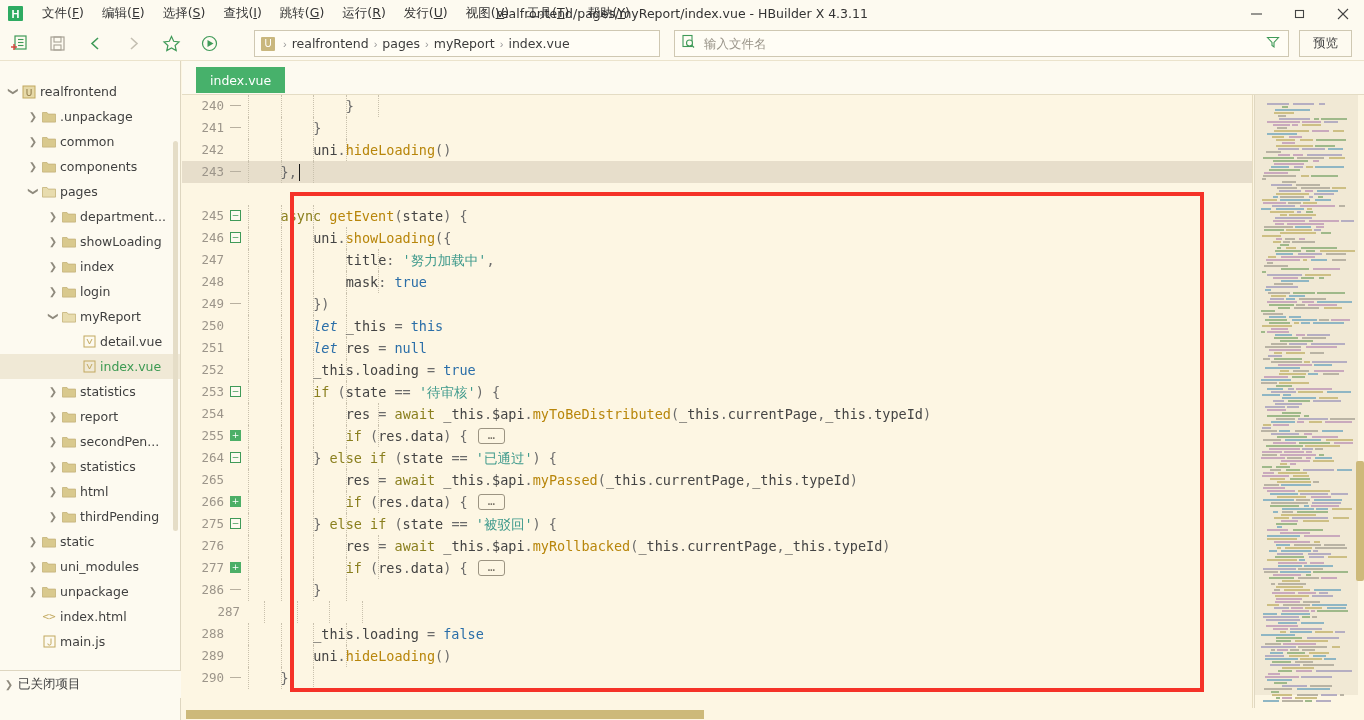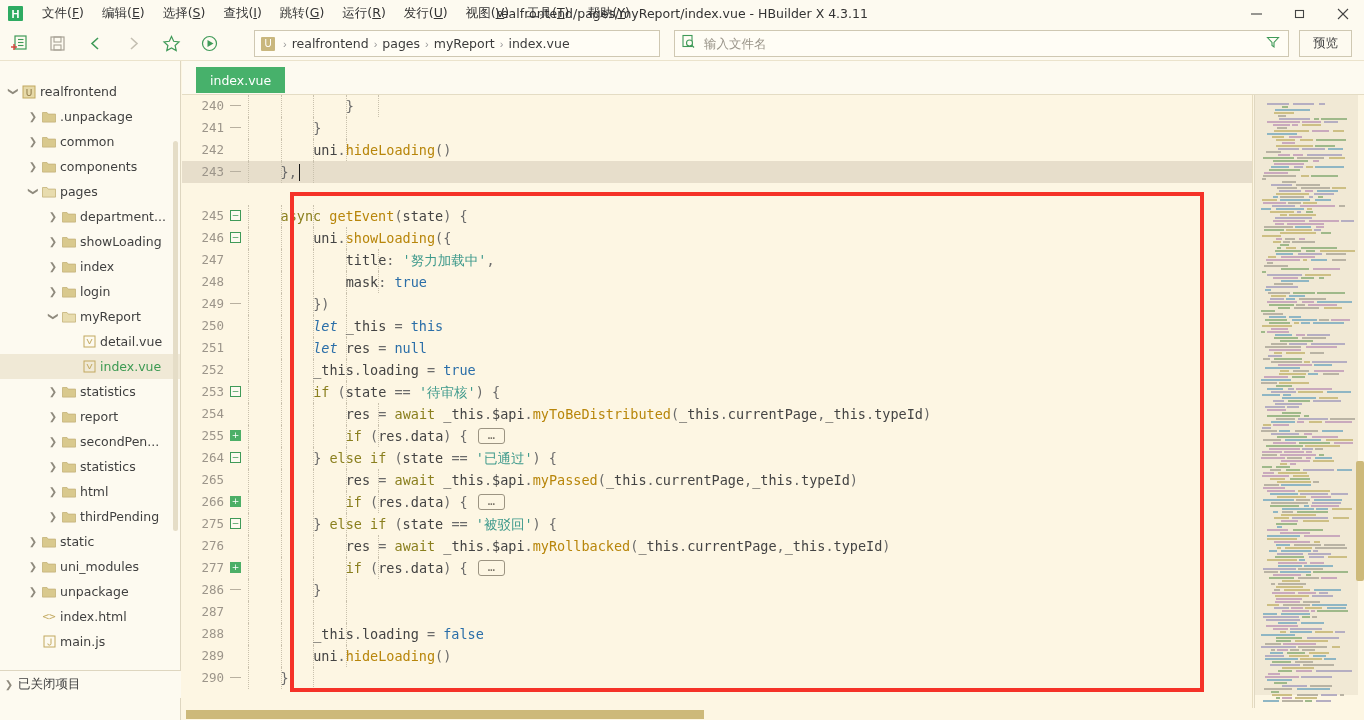--- a/index.html
+++ b/index.html
@@ -573,21 +573,21 @@
         <div class="code-row" style="top: 286px; position: absolute; left: 0px; width: 1070px;"><span class="gutter-num">253</span><span class="fold minus">−</span><span class="indent-guide" style="left: 66px;"></span><span class="indent-guide" style="left: 98.52px;"></span><span class="indent-guide" style="left: 131.04px;"></span><span class="indent-guide" style="left: 163.56px;"></span><span class="code-text"><span class="op"> </span><span class="op"> </span><span class="op"> </span><span class="op"> </span><span class="op"> </span><span class="op"> </span><span class="op"> </span><span class="op"> </span><span class="k">if</span><span class="op"> </span><span class="op">(</span><span class="pl">state</span><span class="op"> </span><span class="op">=</span><span class="op">=</span><span class="op"> </span><span class="st">'待审核'</span><span class="op">)</span><span class="op"> </span><span class="op">{</span></span></div>
         <div class="code-row" style="top: 308px; position: absolute; left: 0px; width: 1070px;"><span class="gutter-num">254</span><span class="indent-guide" style="left: 66px;"></span><span class="indent-guide" style="left: 98.52px;"></span><span class="indent-guide" style="left: 131.04px;"></span><span class="indent-guide" style="left: 163.56px;"></span><span class="indent-guide" style="left: 196.08px;"></span><span class="code-text"><span class="op"> </span><span class="op"> </span><span class="op"> </span><span class="op"> </span><span class="op"> </span><span class="op"> </span><span class="op"> </span><span class="op"> </span><span class="op"> </span><span class="op"> </span><span class="op"> </span><span class="op"> </span><span class="pl">res</span><span class="op"> </span><span class="op">=</span><span class="op"> </span><span class="k">await</span><span class="op"> </span><span class="pl">_this</span><span class="op">.</span><span class="pl">$api</span><span class="op">.</span><span class="fn">myToBeDistributed</span><span class="op">(</span><span class="pl">_this</span><span class="op">.</span><span class="pl">currentPage</span><span class="op">,</span><span class="pl">_this</span><span class="op">.</span><span class="pl">typeId</span><span class="op">)</span></span></div>
         <div class="code-row" style="top: 330px; position: absolute; left: 0px; width: 1070px;"><span class="gutter-num">255</span><span class="fold plus">+</span><span class="indent-guide" style="left: 66px;"></span><span class="indent-guide" style="left: 98.52px;"></span><span class="indent-guide" style="left: 131.04px;"></span><span class="indent-guide" style="left: 163.56px;"></span><span class="indent-guide" style="left: 196.08px;"></span><span class="code-text"><span class="op"> </span><span class="op"> </span><span class="op"> </span><span class="op"> </span><span class="op"> </span><span class="op"> </span><span class="op"> </span><span class="op"> </span><span class="op"> </span><span class="op"> </span><span class="op"> </span><span class="op"> </span><span class="k">if</span><span class="op"> </span><span class="op">(</span><span class="pl">res</span><span class="op">.</span><span class="pl">data</span><span class="op">)</span><span class="op"> </span><span class="op">{</span><span class="op"> </span><span class="ellipsis-box">…</span></span></div>
         <div class="code-row" style="top: 352px; position: absolute; left: 0px; width: 1070px;"><span class="gutter-num">264</span><span class="fold minus">−</span><span class="indent-guide" style="left: 66px;"></span><span class="indent-guide" style="left: 98.52px;"></span><span class="indent-guide" style="left: 131.04px;"></span><span class="indent-guide" style="left: 163.56px;"></span><span class="code-text"><span class="op"> </span><span class="op"> </span><span class="op"> </span><span class="op"> </span><span class="op"> </span><span class="op"> </span><span class="op"> </span><span class="op"> </span><span class="op">}</span><span class="op"> </span><span class="k">else</span><span class="op"> </span><span class="k">if</span><span class="op"> </span><span class="op">(</span><span class="pl">state</span><span class="op"> </span><span class="op">=</span><span class="op">=</span><span class="op"> </span><span class="st">'已通过'</span><span class="op">)</span><span class="op"> </span><span class="op">{</span></span></div>
         <div class="code-row" style="top: 374px; position: absolute; left: 0px; width: 1070px;"><span class="gutter-num">265</span><span class="indent-guide" style="left: 66px;"></span><span class="indent-guide" style="left: 98.52px;"></span><span class="indent-guide" style="left: 131.04px;"></span><span class="indent-guide" style="left: 163.56px;"></span><span class="indent-guide" style="left: 196.08px;"></span><span class="code-text"><span class="op"> </span><span class="op"> </span><span class="op"> </span><span class="op"> </span><span class="op"> </span><span class="op"> </span><span class="op"> </span><span class="op"> </span><span class="op"> </span><span class="op"> </span><span class="op"> </span><span class="op"> </span><span class="pl">res</span><span class="op"> </span><span class="op">=</span><span class="op"> </span><span class="k">await</span><span class="op"> </span><span class="pl">_this</span><span class="op">.</span><span class="pl">$api</span><span class="op">.</span><span class="fn">myPassed</span><span class="op">(</span><span class="pl">_this</span><span class="op">.</span><span class="pl">currentPage</span><span class="op">,</span><span class="pl">_this</span><span class="op">.</span><span class="pl">typeId</span><span class="op">)</span></span></div>
         <div class="code-row" style="top: 396px; position: absolute; left: 0px; width: 1070px;"><span class="gutter-num">266</span><span class="fold plus">+</span><span class="indent-guide" style="left: 66px;"></span><span class="indent-guide" style="left: 98.52px;"></span><span class="indent-guide" style="left: 131.04px;"></span><span class="indent-guide" style="left: 163.56px;"></span><span class="indent-guide" style="left: 196.08px;"></span><span class="code-text"><span class="op"> </span><span class="op"> </span><span class="op"> </span><span class="op"> </span><span class="op"> </span><span class="op"> </span><span class="op"> </span><span class="op"> </span><span class="op"> </span><span class="op"> </span><span class="op"> </span><span class="op"> </span><span class="k">if</span><span class="op"> </span><span class="op">(</span><span class="pl">res</span><span class="op">.</span><span class="pl">data</span><span class="op">)</span><span class="op"> </span><span class="op">{</span><span class="op"> </span><span class="ellipsis-box">…</span></span></div>
         <div class="code-row" style="top: 418px; position: absolute; left: 0px; width: 1070px;"><span class="gutter-num">275</span><span class="fold minus">−</span><span class="indent-guide" style="left: 66px;"></span><span class="indent-guide" style="left: 98.52px;"></span><span class="indent-guide" style="left: 131.04px;"></span><span class="indent-guide" style="left: 163.56px;"></span><span class="code-text"><span class="op"> </span><span class="op"> </span><span class="op"> </span><span class="op"> </span><span class="op"> </span><span class="op"> </span><span class="op"> </span><span class="op"> </span><span class="op">}</span><span class="op"> </span><span class="k">else</span><span class="op"> </span><span class="k">if</span><span class="op"> </span><span class="op">(</span><span class="pl">state</span><span class="op"> </span><span class="op">=</span><span class="op">=</span><span class="op"> </span><span class="st">'被驳回'</span><span class="op">)</span><span class="op"> </span><span class="op">{</span></span></div>
         <div class="code-row" style="top: 440px; position: absolute; left: 0px; width: 1070px;"><span class="gutter-num">276</span><span class="indent-guide" style="left: 66px;"></span><span class="indent-guide" style="left: 98.52px;"></span><span class="indent-guide" style="left: 131.04px;"></span><span class="indent-guide" style="left: 163.56px;"></span><span class="indent-guide" style="left: 196.08px;"></span><span class="code-text"><span class="op"> </span><span class="op"> </span><span class="op"> </span><span class="op"> </span><span class="op"> </span><span class="op"> </span><span class="op"> </span><span class="op"> </span><span class="op"> </span><span class="op"> </span><span class="op"> </span><span class="op"> </span><span class="pl">res</span><span class="op"> </span><span class="op">=</span><span class="op"> </span><span class="k">await</span><span class="op"> </span><span class="pl">_this</span><span class="op">.</span><span class="pl">$api</span><span class="op">.</span><span class="fn">myRollbacked</span><span class="op">(</span><span class="pl">_this</span><span class="op">.</span><span class="pl">currentPage</span><span class="op">,</span><span class="pl">_this</span><span class="op">.</span><span class="pl">typeId</span><span class="op">)</span></span></div>
         <div class="code-row" style="top: 462px; position: absolute; left: 0px; width: 1070px;"><span class="gutter-num">277</span><span class="fold plus">+</span><span class="indent-guide" style="left: 66px;"></span><span class="indent-guide" style="left: 98.52px;"></span><span class="indent-guide" style="left: 131.04px;"></span><span class="indent-guide" style="left: 163.56px;"></span><span class="indent-guide" style="left: 196.08px;"></span><span class="code-text"><span class="op"> </span><span class="op"> </span><span class="op"> </span><span class="op"> </span><span class="op"> </span><span class="op"> </span><span class="op"> </span><span class="op"> </span><span class="op"> </span><span class="op"> </span><span class="op"> </span><span class="op"> </span><span class="k">if</span><span class="op"> </span><span class="op">(</span><span class="pl">res</span><span class="op">.</span><span class="pl">data</span><span class="op">)</span><span class="op"> </span><span class="op">{</span><span class="op"> </span><span class="ellipsis-box">…</span></span></div>
         <div class="code-row" style="top: 484px; position: absolute; left: 0px; width: 1070px;"><span class="gutter-num">286</span><span class="fold dash"></span><span class="indent-guide" style="left: 66px;"></span><span class="indent-guide" style="left: 98.52px;"></span><span class="indent-guide" style="left: 131.04px;"></span><span class="indent-guide" style="left: 163.56px;"></span><span class="code-text"><span class="op"> </span><span class="op"> </span><span class="op"> </span><span class="op"> </span><span class="op"> </span><span class="op"> </span><span class="op"> </span><span class="op"> </span><span class="op">}</span></span></div>
-        <div class="code-row" style="top: 506px; position: absolute; left: 0px; width: 1070px;"><span class="gutter-num">287</span><span class="indent-guide" style="left: 66px;"></span><span class="indent-guide" style="left: 98.52px;"></span><span class="indent-guide" style="left: 131.04px;"></span><span class="indent-guide" style="left: 163.56px;"></span><span class="code-text"></span></div>
+        <div class="code-row" style="top: 506px; position: absolute; left: 16px; width: 1070px;"><span class="gutter-num">287</span><span class="indent-guide" style="left: 66px;"></span><span class="indent-guide" style="left: 98.52px;"></span><span class="indent-guide" style="left: 131.04px;"></span><span class="indent-guide" style="left: 163.56px;"></span><span class="code-text"></span></div>
         <div class="code-row" style="top: 528px; position: absolute; left: 0px; width: 1070px;"><span class="gutter-num">288</span><span class="indent-guide" style="left: 66px;"></span><span class="indent-guide" style="left: 98.52px;"></span><span class="indent-guide" style="left: 131.04px;"></span><span class="indent-guide" style="left: 163.56px;"></span><span class="code-text"><span class="op"> </span><span class="op"> </span><span class="op"> </span><span class="op"> </span><span class="op"> </span><span class="op"> </span><span class="op"> </span><span class="op"> </span><span class="pl">_this</span><span class="op">.</span><span class="pl">loading</span><span class="op"> </span><span class="op">=</span><span class="op"> </span><span class="bl">false</span></span></div>
         <div class="code-row" style="top: 550px; position: absolute; left: 0px; width: 1070px;"><span class="gutter-num">289</span><span class="indent-guide" style="left: 66px;"></span><span class="indent-guide" style="left: 98.52px;"></span><span class="indent-guide" style="left: 131.04px;"></span><span class="indent-guide" style="left: 163.56px;"></span><span class="code-text"><span class="op"> </span><span class="op"> </span><span class="op"> </span><span class="op"> </span><span class="op"> </span><span class="op"> </span><span class="op"> </span><span class="op"> </span><span class="pl">uni</span><span class="op">.</span><span class="fn">hideLoading</span><span class="op">(</span><span class="op">)</span></span></div>
         <div class="code-row" style="top: 572px; position: absolute; left: 0px; width: 1070px;"><span class="gutter-num">290</span><span class="fold dash"></span><span class="indent-guide" style="left: 66px;"></span><span class="indent-guide" style="left: 98.52px;"></span><span class="indent-guide" style="left: 131.04px;"></span><span class="code-text"><span class="op"> </span><span class="op"> </span><span class="op"> </span><span class="op"> </span><span class="op">}</span><span class="op">,</span></span></div>
       </div>
 
     <div class="minimap" id="minimap">
       <div class="mm-viewport" style="top:0px;height:600px;"></div>
     <div class="mm-line" style="left: 12px; top: 8px; width: 22px; background: rgb(181, 174, 194);"></div>
         <div class="mm-line" style="left: 38px; top: 8px; width: 21px; background: rgb(181, 174, 194);"></div>
         <div class="mm-line" style="left: 64px; top: 8px; width: 6px; background: rgb(181, 174, 194);"></div>

